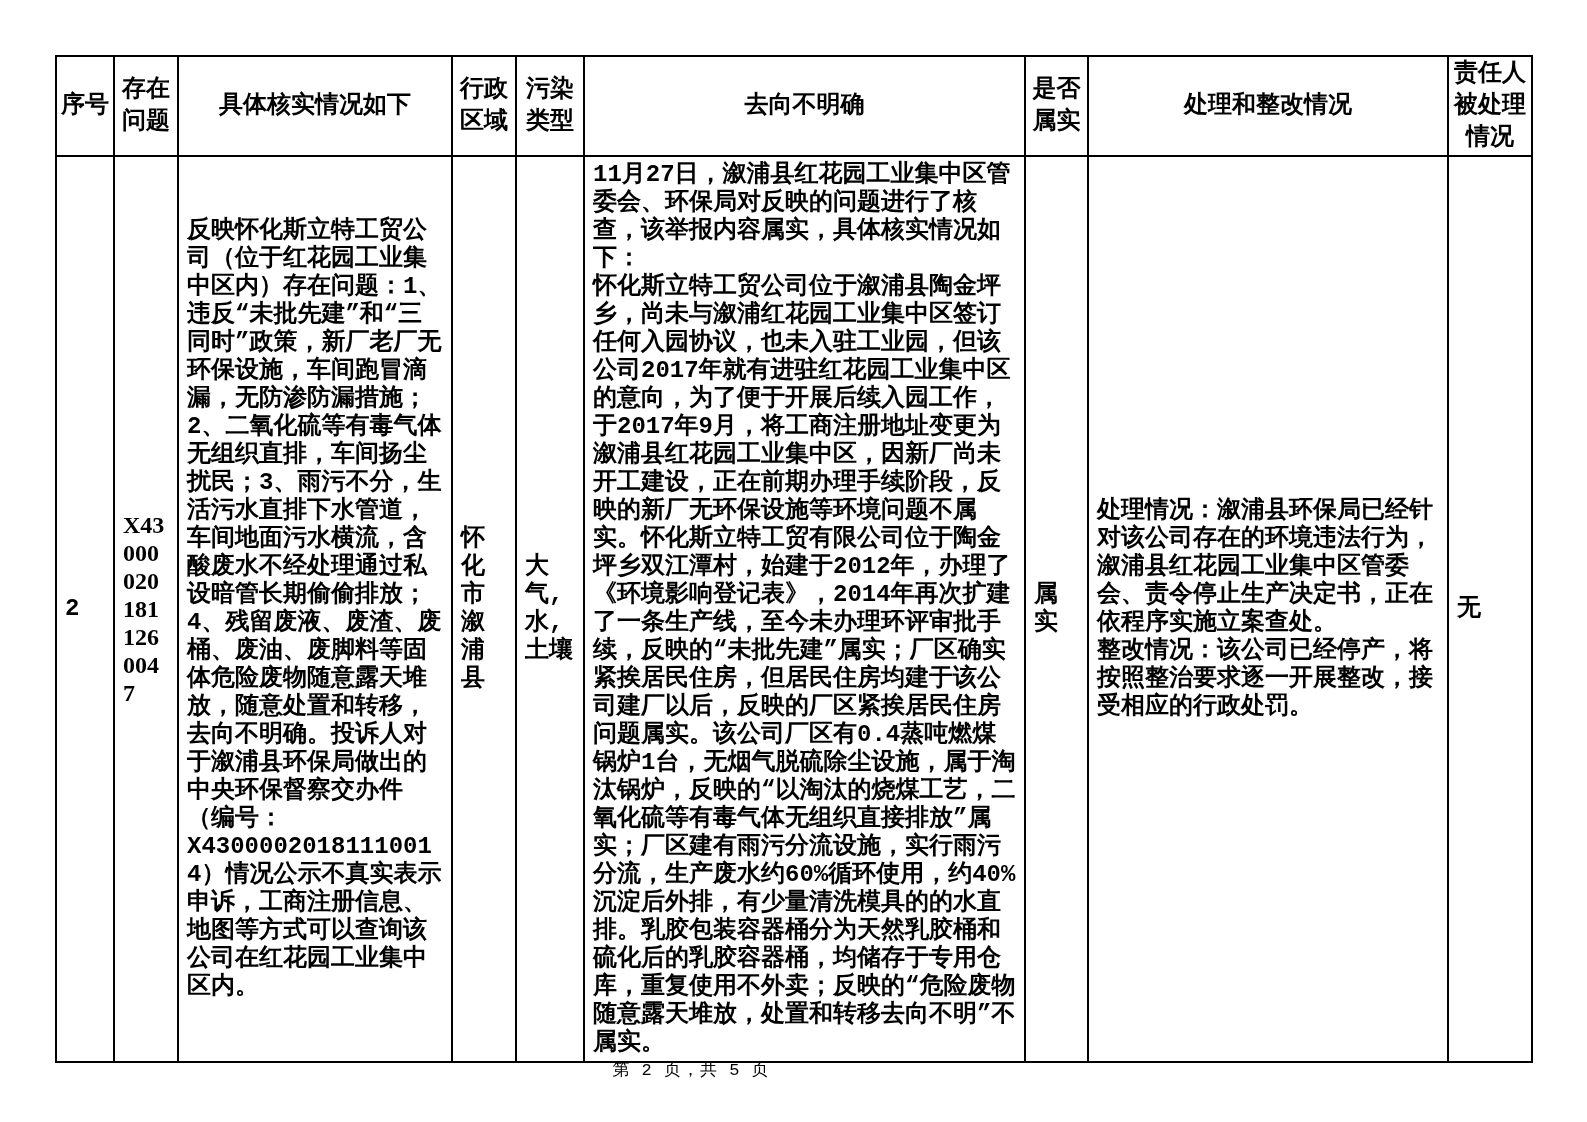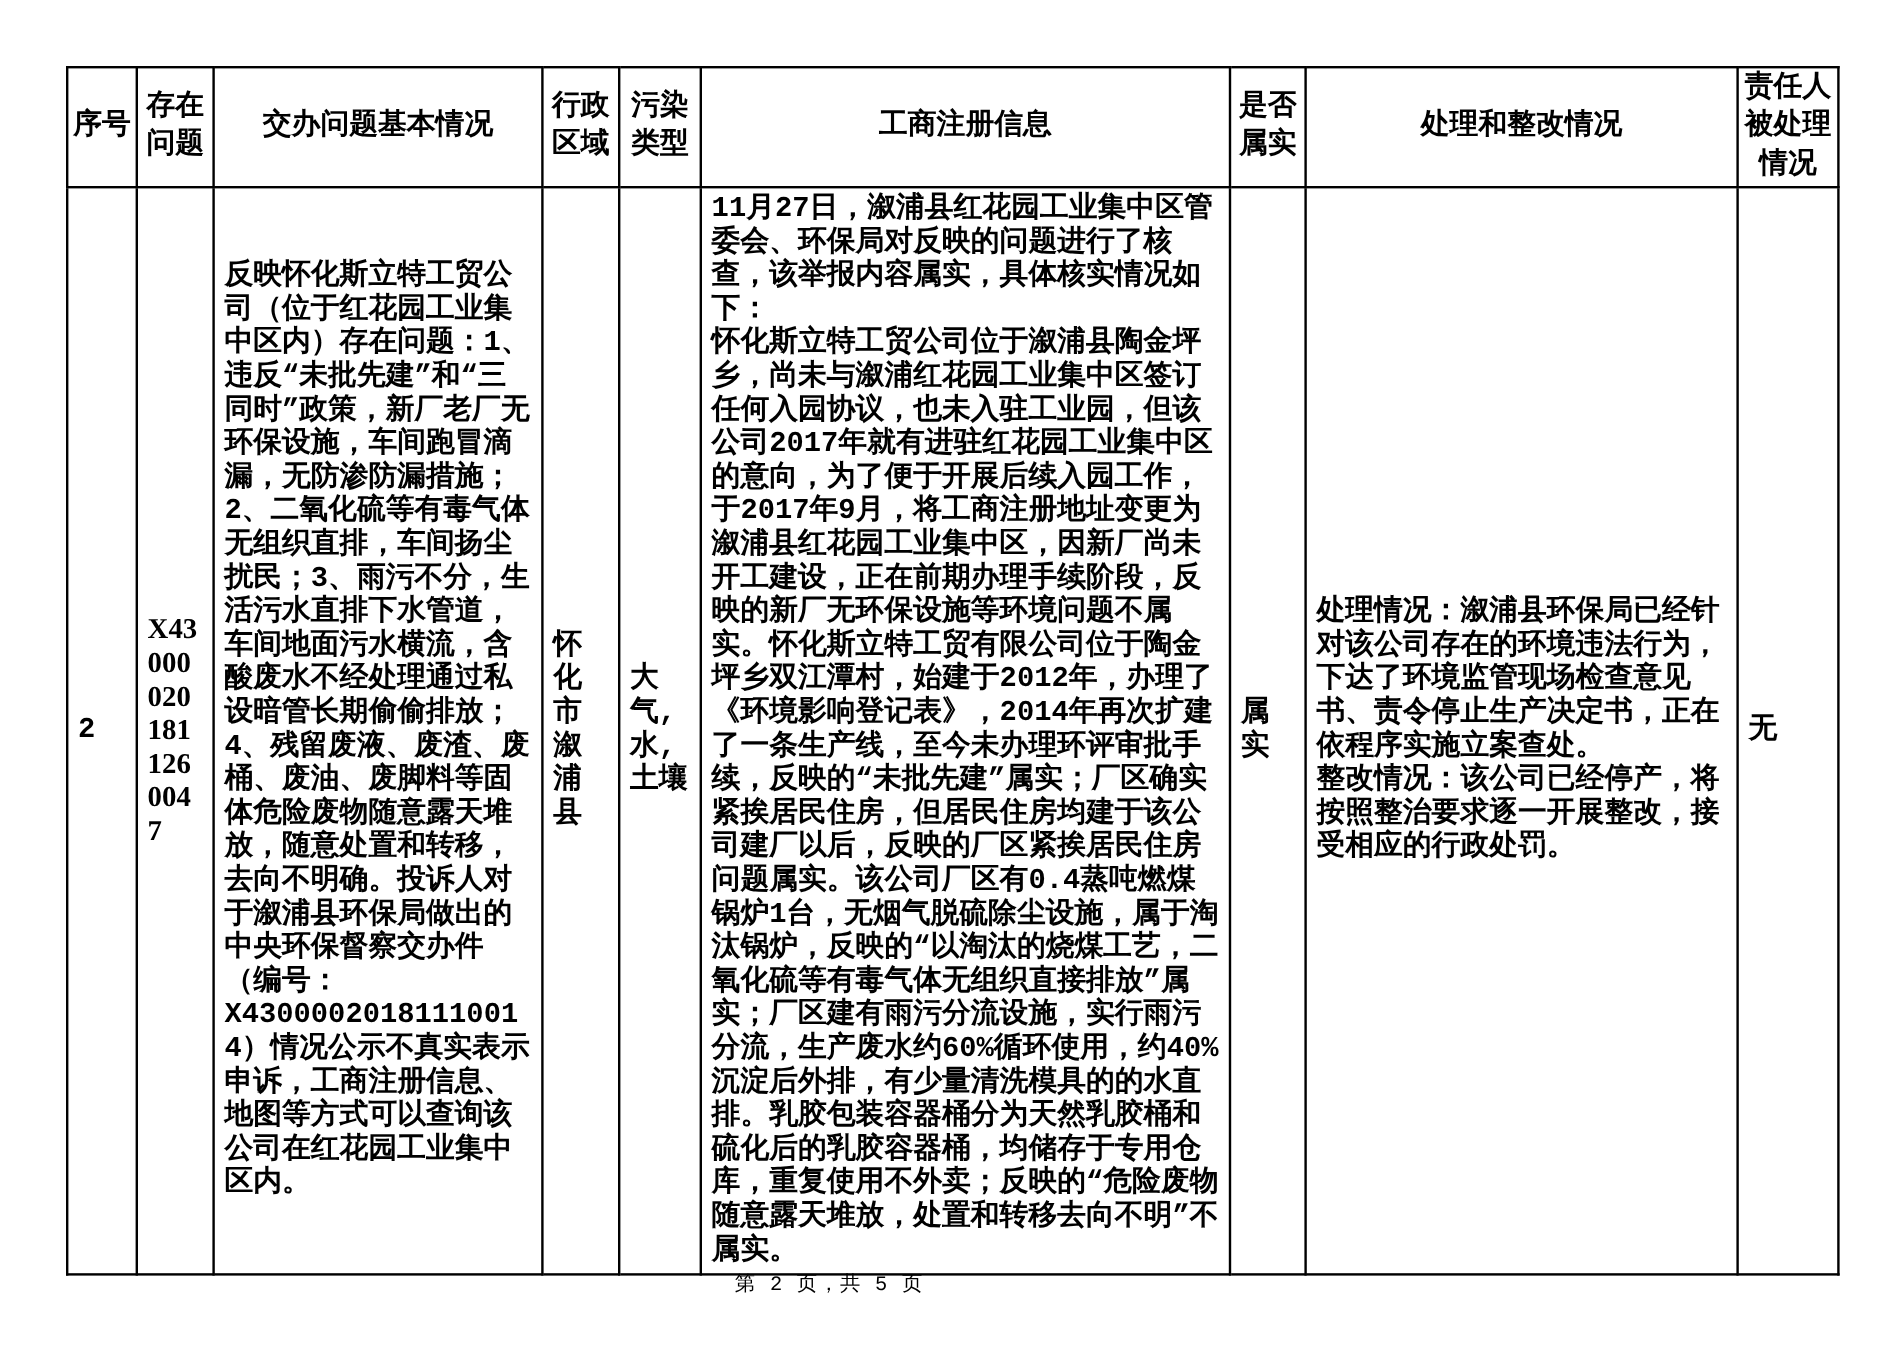--- a/index.html
+++ b/index.html
@@ -76,41 +76,41 @@
       <col style="width:68px">
       <col style="width:441px">
       <col style="width:63px">
       <col style="width:360px">
       <col style="width:84px">
     </colgroup>
     <thead>
       <tr>
         <th>序号</th>
         <th>存在问题</th>
-        <th>交办问题基本情况</th>
+        <th>具体核实情况如下</th>
         <th>行政区域</th>
         <th>污染类型</th>
-        <th>工商注册信息</th>
+        <th>去向不明确</th>
         <th>是否属实</th>
         <th>处理和整改情况</th>
         <th>责任人被处理情况</th>
       </tr>
     </thead>
     <tbody>
       <tr>
         <td class="c-center">2</td>
         <td class="c-caseno">X430000201811260047</td>
         <td class="c-problem">反映怀化斯立特工贸公司（位于红花园工业集中区内）存在问题：1、违反“未批先建”和“三同时”政策，新厂老厂无环保设施，车间跑冒滴漏，无防渗防漏措施；2、二氧化硫等有毒气体无组织直排，车间扬尘扰民；3、雨污不分，生活污水直排下水管道，车间地面污水横流，含酸废水不经处理通过私设暗管长期偷偷排放；4、残留废液、废渣、废桶、废油、废脚料等固体危险废物随意露天堆放，随意处置和转移，去向不明确。投诉人对于溆浦县环保局做出的中央环保督察交办件（编号：X43000020181110014）情况公示不真实表示申诉，工商注册信息、地图等方式可以查询该公司在红花园工业集中区内。</td>
         <td class="c-region">怀化市溆浦县</td>
         <td class="c-pollution">大气,水,土壤</td>
         <td class="c-invest">11月27日，溆浦县红花园工业集中区管委会、环保局对反映的问题进行了核查，该举报内容属实，具体核实情况如下：
 怀化斯立特工贸公司位于溆浦县陶金坪乡，尚未与溆浦红花园工业集中区签订任何入园协议，也未入驻工业园，但该公司2017年就有进驻红花园工业集中区的意向，为了便于开展后续入园工作，于2017年9月，将工商注册地址变更为溆浦县红花园工业集中区，因新厂尚未开工建设，正在前期办理手续阶段，反映的新厂无环保设施等环境问题不属实。怀化斯立特工贸有限公司位于陶金坪乡双江潭村，始建于2012年，办理了《环境影响登记表》，2014年再次扩建了一条生产线，至今未办理环评审批手续，反映的“未批先建”属实；厂区确实紧挨居民住房，但居民住房均建于该公司建厂以后，反映的厂区紧挨居民住房问题属实。该公司厂区有0.4蒸吨燃煤锅炉1台，无烟气脱硫除尘设施，属于淘汰锅炉，反映的“以淘汰的烧煤工艺，二氧化硫等有毒气体无组织直接排放”属实；厂区建有雨污分流设施，实行雨污分流，生产废水约60%循环使用，约40%沉淀后外排，有少量清洗模具的的水直排。乳胶包装容器桶分为天然乳胶桶和硫化后的乳胶容器桶，均储存于专用仓库，重复使用不外卖；反映的“危险废物随意露天堆放，处置和转移去向不明”不属实。</td>
         <td class="c-center">属实</td>
         <td class="c-handling">
-          <p class="hp"><span class="hp-label">处理情况：</span><span>溆浦县环保局已经针对该公司存在的环境违法行为，下达了环境监管现场检查意见书、责令停止生产决定书，正在依程序实施立案查处。</span></p>
+          <p class="hp"><span class="hp-label">处理情况：</span><span>溆浦县环保局已经针对该公司存在的环境违法行为，溆浦县红花园工业集中区管委会、责令停止生产决定书，正在依程序实施立案查处。</span></p>
           <p class="hp"><span class="hp-label">整改情况：</span><span>该公司已经停产，将按照整治要求逐一开展整改，接受相应的行政处罚。</span></p>
         </td>
         <td class="c-center">无</td>
       </tr>
     </tbody>
   </table>
 
   <div class="footer">第 2 页，共 5 页</div>
 
 </div>

